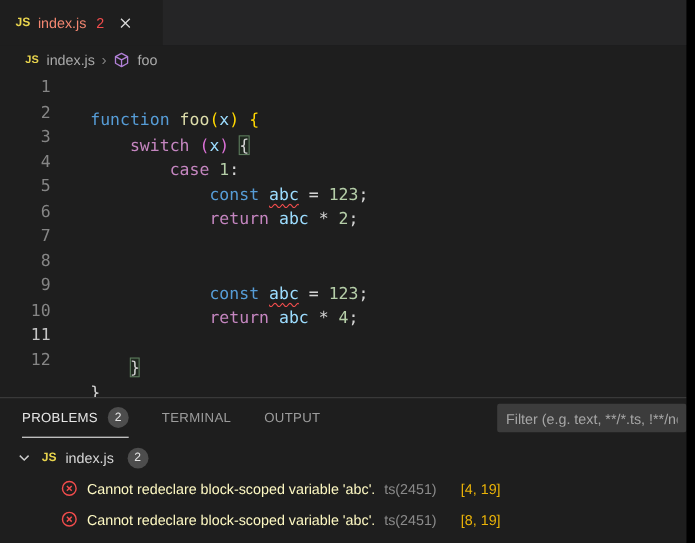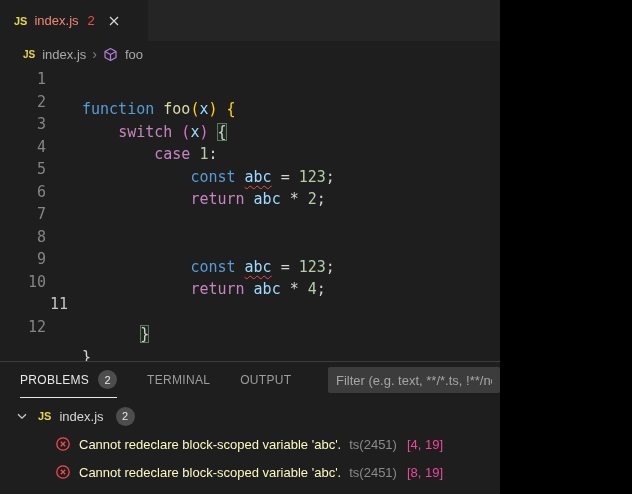--- a/index.html
+++ b/index.html
@@ -1,19 +1,19 @@
 <!DOCTYPE html>
 <html><head>
 <meta charset="utf-8">
 <style>
   * { margin:0; padding:0; box-sizing:border-box; }
   html,body { background:#000; }
   body { font-family:"Liberation Sans", sans-serif; }
   .window {
-    width:500px; height:494px; background:#1e1e1e; overflow:hidden;
+    width:624px; height:494px; background:#1e1e1e; overflow:hidden;
     position:relative; color:#d4d4d4;
   }
   
   .tabbar { height:41px; background:#252526; display:flex; }
   .tab {
     width:148px; height:41px; background:#1e1e1e; display:flex; align-items:center;
     padding:0 8px 0 14px; gap:7px; cursor:pointer;
   }
   .js-badge { font-weight:bold; color:#e8d44d; font-size:11px; letter-spacing:0; }
   .tab-label { font-size:13px; color:#f48771; }
@@ -23,21 +23,21 @@
   .breadcrumb { height:26px; display:flex; align-items:center; padding-left:23px; gap:7px; font-size:13px; color:#a9a9a9; }
   .breadcrumb .js-badge { font-size:10px; }
   .crumb-sep { color:#7f7f7f; font-size:14px; margin:0 -1px; }
   .crumb-item { cursor:pointer; }
   
   .editor { height:294px; padding-top:1px; overflow:hidden; font-family:"DejaVu Sans Mono", monospace; }
   .row { display:flex; height:22.5px; line-height:22.5px; font-size:15px; }
   .ln { width:46px; flex:none; text-align:right; color:#858585; }
   .content { margin-left:36px; flex:1; position:relative; white-space:pre; color:#d4d4d4;margin-top:30px; }
   .row.cur .content { box-shadow: inset 0 0 0 1px #3c3c3c; }
-  .row.cur .ln { color:#c6c6c6;margin-left:22px; }
+  .row.cur .ln { color:#c6c6c6; }
   .guide { position:absolute; top:0; bottom:0; width:1px; background:#404040; }
   .tok-kwb { color:#569cd6; }
   .tok-kwp { color:#c586c0; }
   .tok-fn  { color:#dcdcaa; }
   .tok-var { color:#9cdcfe; }
   .tok-num { color:#b5cea8; }
   .tok-plain { color:#d4d4d4; }
   .tok-gold { color:#ffd700; }
   .tok-pink { color:#da70d6; }
   .tok-err {
@@ -61,21 +61,21 @@
     margin-left:auto; width:172px; height:26px; background:#3c3c3c; border:none; outline:none;
     color:#cccccc; font-size:13px; font-family:"Liberation Sans", sans-serif; padding:0 8px; border-radius:2px; flex:none;
   }
   .filter-input::placeholder { color:#a6a6a6; opacity:1; }
   .tree { margin-top:4px; }
   .tree-row { height:28px; display:flex; align-items:center; gap:8px; font-size:13px; cursor:pointer; }
   .tree-row.group { padding-left:14px; color:#d7d7d7; }
   .tree-row.problem { padding-left:55px; color:#cfcfcf; }
   .msg { color:#fef9c3; }
   .src { color:#8a8a8a; }
-  .pos { color:#ec4899; margin-left:2px; }
+  .pos { color:#eab308; margin-left:14px; }
   .icon { display:flex; align-items:center; justify-content:center; flex:none; }
 </style>
 </head>
 <body>
 
 <div class="window">
 
   <div class="tabbar">
     <div class="tab">
       <span class="js-badge">JS</span>

